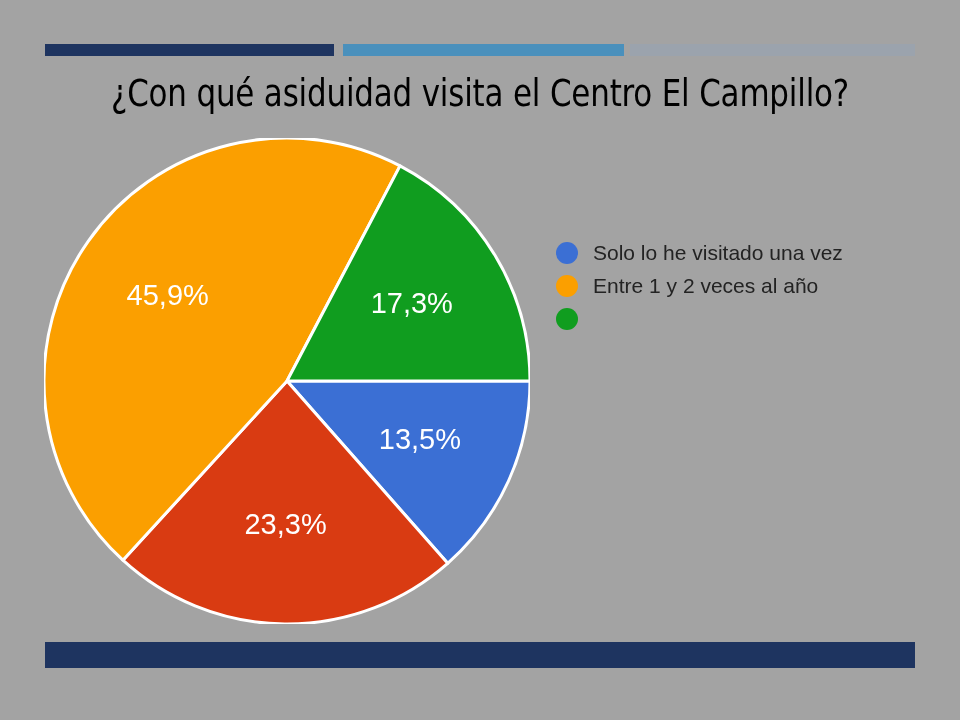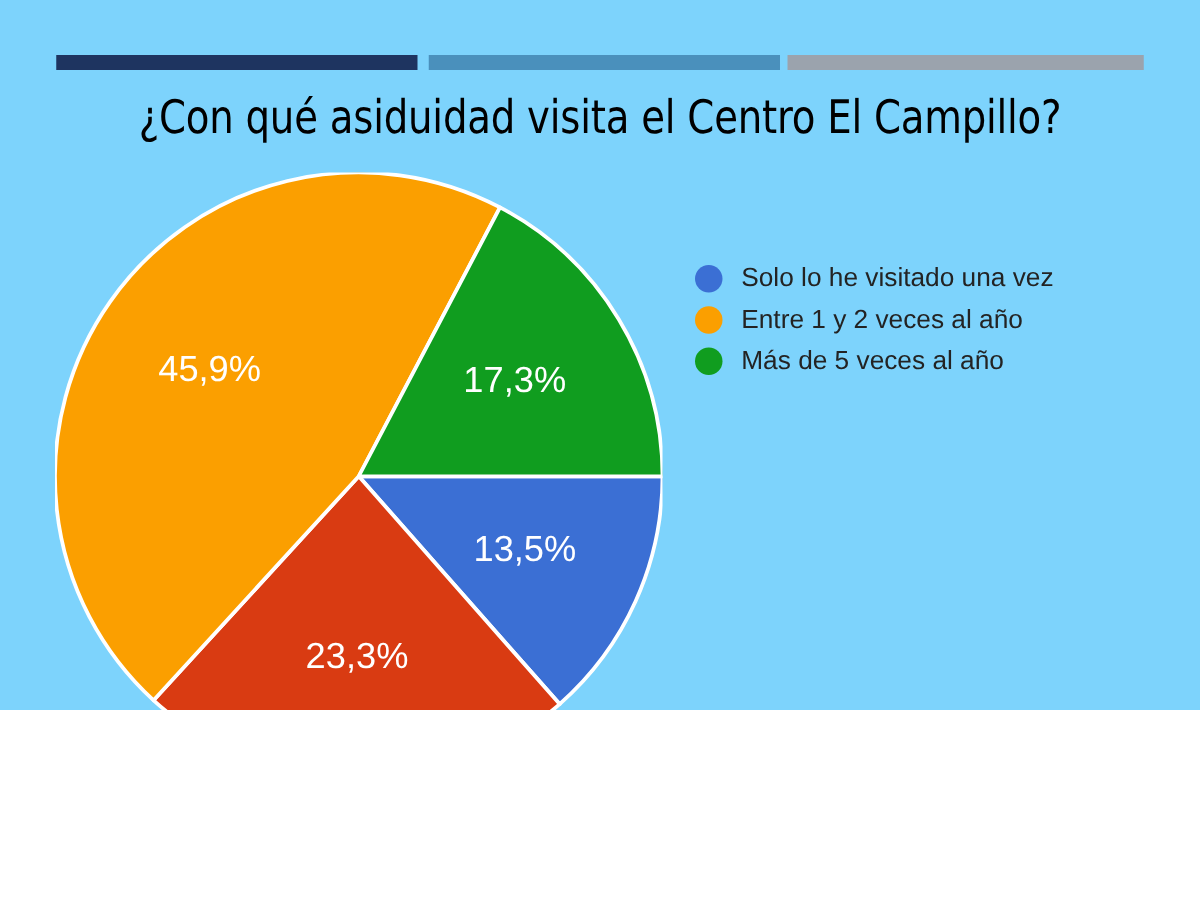--- a/index.html
+++ b/index.html
@@ -7,22 +7,22 @@
     margin: 0;
     padding: 0;
     background: #ffffff;
   }
   body {
     font-family: "Liberation Sans", sans-serif;
   }
   #slide {
     position: relative;
     width: 960px;
-    height: 568px;
-    background: #7dd3fc;
+    height: 720px;
+    background: #a3a3a3;
     overflow: hidden;
   }
 
   
   .top-rule {
     position: absolute;
     top: 44px;
     height: 12px;
   }
   .top-rule.navy  { left: 45px;  width: 289px; }
@@ -79,21 +79,21 @@
     font-weight: 400;
     fill: #ffffff;
     text-anchor: middle;
     dominant-baseline: middle;
   }
 
   
   .legend {
     position: absolute;
     left: 556px;
-    top: 86px;
+    top: 116px;
     width: 390px;
   }
   .legend-item {
     display: flex;
     align-items: center;
     height: 33px;
   }
   .legend-swatch {
     width: 22px;
     height: 22px;
@@ -143,21 +143,20 @@
         <div class="legend-item">
           <span class="legend-swatch" style="background-color: rgb(59, 111, 212);"></span>
           <span class="legend-label">Solo lo he visitado una vez</span>
         </div>
         <div class="legend-item">
           <span class="legend-swatch" style="background-color: rgb(251, 159, 0);"></span>
           <span class="legend-label">Entre 1 y 2 veces al año</span>
         </div>
         <div class="legend-item">
           <span class="legend-swatch" style="background-color: rgb(16, 157, 31);"></span>
-          <span class="legend-label">Más de 5 veces al año</span>
         </div>
       </div>
 
   </div>
 
   <div class="bottom-rule" style="background-color: rgb(30, 52, 96);"></div>
 
 </div>
 
 </body></html>

